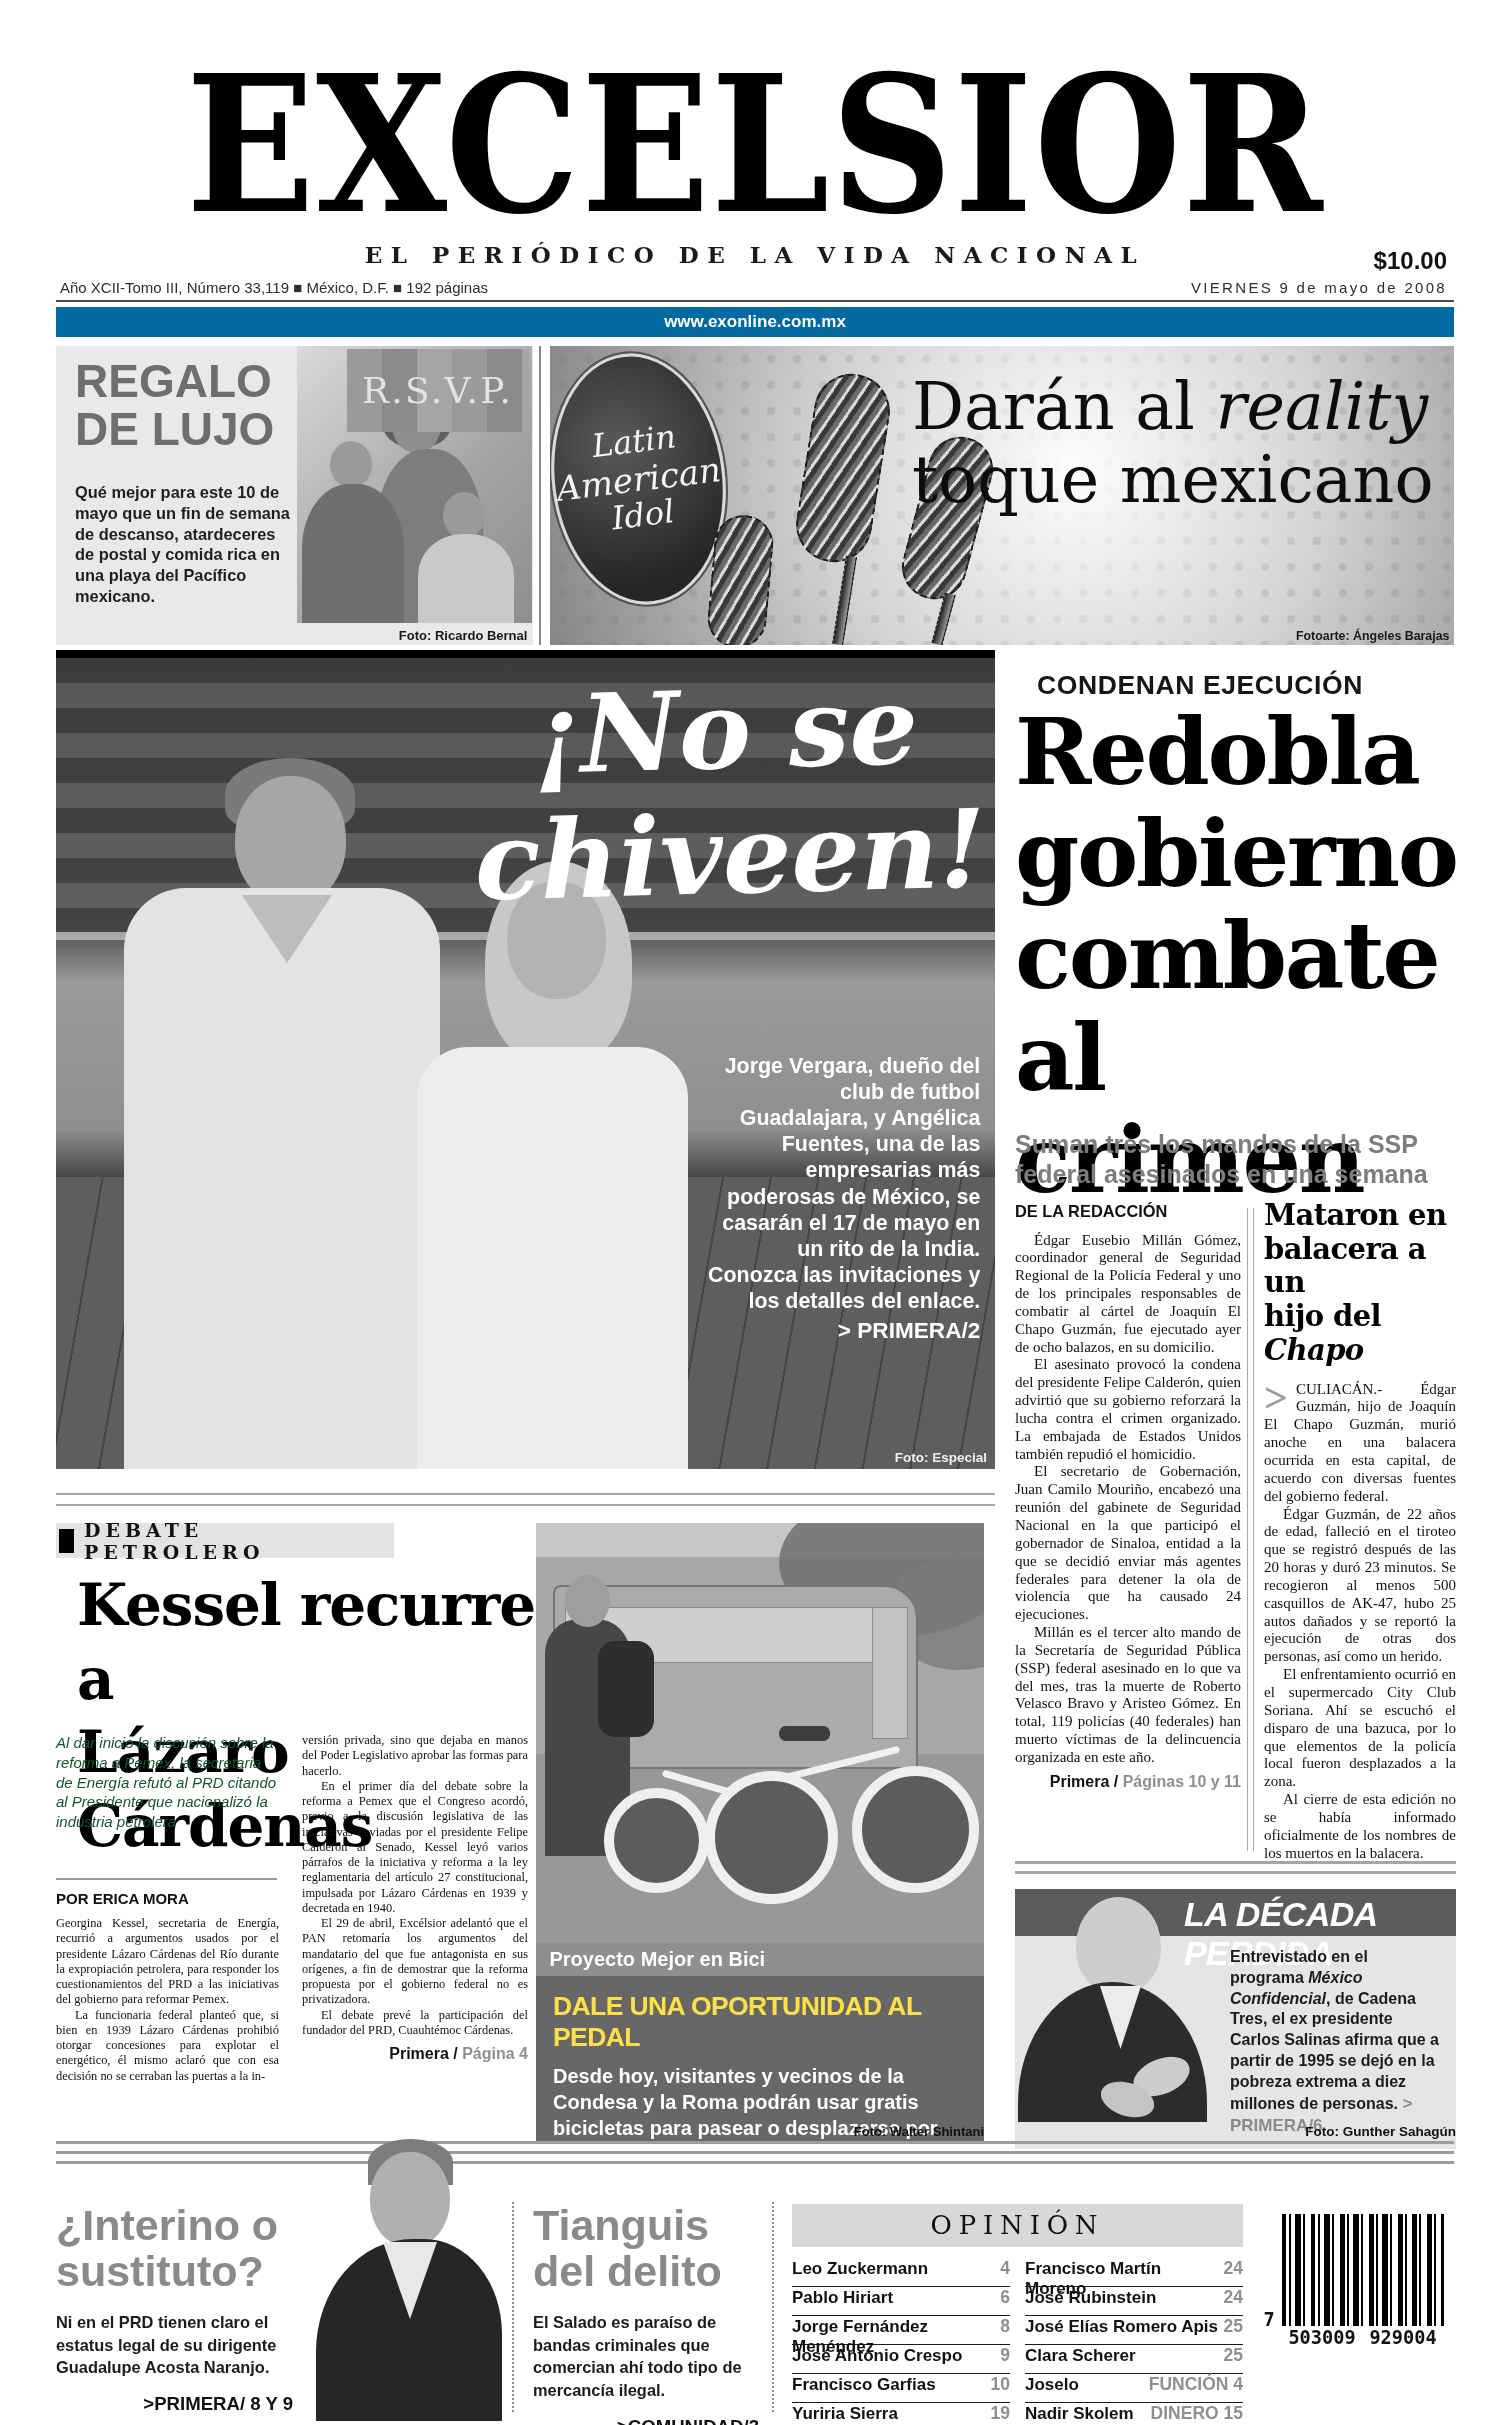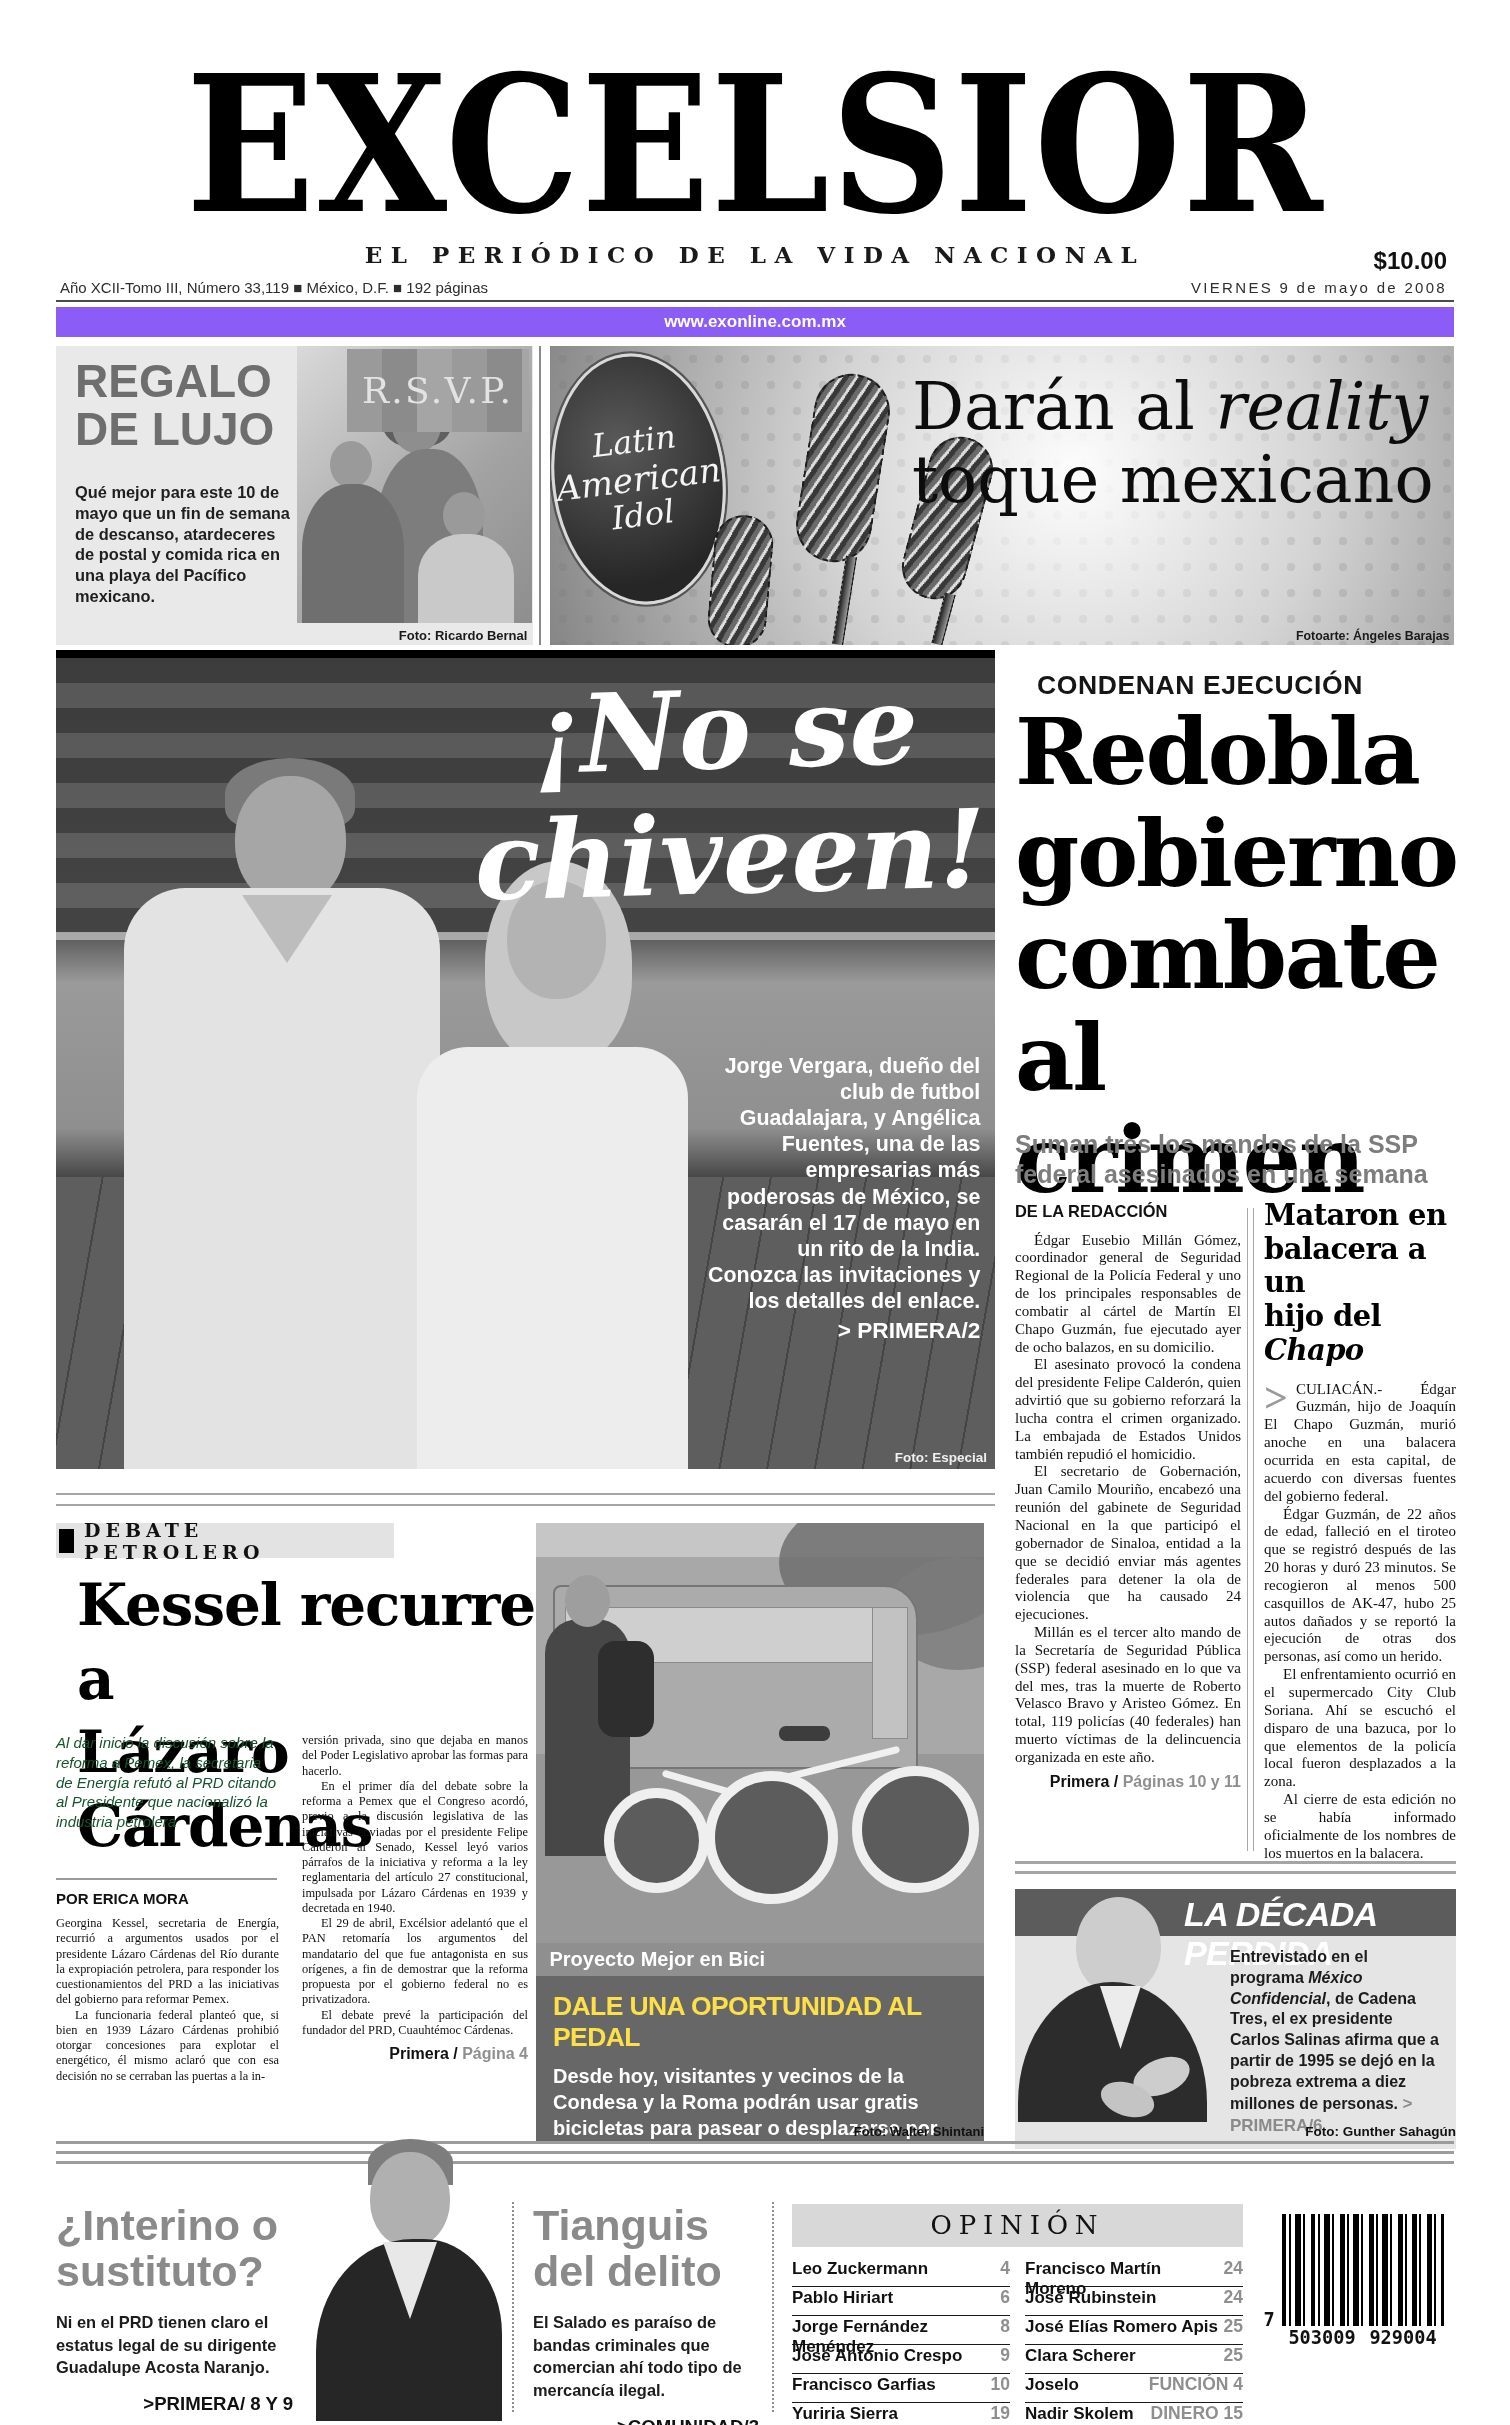--- a/index.html
+++ b/index.html
@@ -10,21 +10,21 @@
   
   #masthead-title{left:0;right:0;top:50px;text-align:center;font-family:"DejaVu Serif",serif;
     font-weight:bold;font-size:169px;line-height:1;letter-spacing:1.1px;transform:scaleY(1.12);
     transform-origin:top center;color:#000;}
   #masthead-tagline{left:0;right:0;top:241px;text-align:center;font-family:"DejaVu Serif",serif;
     font-weight:bold;font-size:23px;letter-spacing:8.5px;color:#1a1a1a;}
   #price{top:247px;right:63px;font-size:24px;font-weight:bold;}
   #edition-info{top:279px;left:60px;font-size:15px;color:#2e2e2e;}
   #issue-date{top:279px;right:63px;font-size:15px;letter-spacing:2.3px;color:#2e2e2e;}
   #header-rule{top:300px;left:56px;right:56px;height:1.7px;background:#4a4a4a;}
-  #url-bar{top:307px;left:56px;right:56px;height:30px;background:#8b5cf6;}
+  #url-bar{top:307px;left:56px;right:56px;height:30px;background:#0369a1;}
   #url-bar span{display:block;text-align:center;color:#fff;font-weight:bold;font-size:17px;line-height:30px;}
 
   
   #promo-left{left:56px;top:346px;width:477px;height:299px;background:#e9e9e9;}
   #promo-left-title{left:19px;top:12.4px;font-size:46px;line-height:1.04;font-weight:bold;color:#6e6e6e;}
   #promo-left-body{left:19px;top:136px;width:215px;font-size:16.4px;line-height:1.27;font-weight:bold;color:#1f1f1f;}
   #family-photo{left:241px;top:0;width:235px;height:277px;background:linear-gradient(135deg,#d9d9d9,#a3a3a3 60%,#8e8e8e);overflow:hidden;}
   #rsvp-box{right:3.4px;top:3.4px;width:182px;height:83px;
     background:repeating-linear-gradient(90deg,#9a9a9a 0 35px,#8b8b8b 35px 70px,#a5a5a5 70px 105px);
     color:#e3e3e3;font-family:"DejaVu Serif",serif;font-size:36px;letter-spacing:2.3px;
@@ -292,21 +292,21 @@
   <div class="abs" id="lead-headline">
     <div>Redobla</div>
     <div>gobierno</div>
     <div>combate</div>
     <div>al crimen</div>
   </div>
   <div class="abs" id="lead-deck">Suman tres los mandos de la SSP federal asesinados en una semana</div>
 
   <div class="abs newsbody" id="lead-col1">
     <p id="lead-byline">DE LA REDACCIÓN</p>
-    <p>Édgar Eusebio Millán Gómez, coordinador general de Seguridad Regional de la Policía Federal y uno de los principales responsables de combatir al cártel de Martín El Chapo Guzmán, fue ejecutado ayer de ocho balazos, en su domicilio.</p>
+    <p>Édgar Eusebio Millán Gómez, coordinador general de Seguridad Regional de la Policía Federal y uno de los principales responsables de combatir al cártel de Joaquín El Chapo Guzmán, fue ejecutado ayer de ocho balazos, en su domicilio.</p>
     <p>El asesinato provocó la condena del presidente Felipe Calderón, quien advirtió que su gobierno reforzará la lucha contra el crimen organizado. La embajada de Estados Unidos también repudió el homicidio.</p>
     <p>El secretario de Gobernación, Juan Camilo Mouriño, encabezó una reunión del gabinete de Seguridad Nacional en la que participó el gobernador de Sinaloa, entidad a la que se decidió enviar más agentes federales para detener la ola de violencia que ha causado 24 ejecuciones.</p>
     <p>Millán es el tercer alto mando de la Secretaría de Seguridad Pública (SSP) federal asesinado en lo que va del mes, tras la muerte de Roberto Velasco Bravo y Aristeo Gómez. En total, 119 policías (40 federales) han muerto víctimas de la delincuencia organizada en este año.</p>
     <div class="story-footer">
       <span>Primera /</span><span class="pages"> Páginas 10 y 11</span>
     </div>
   </div>
 
   <div class="abs" id="col-divider"></div>
 

